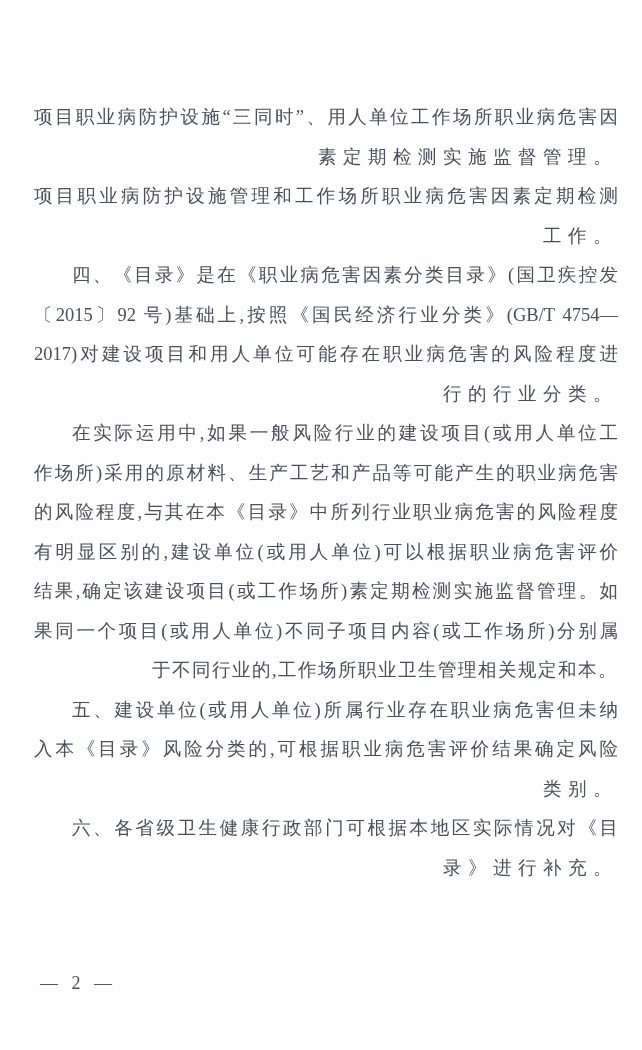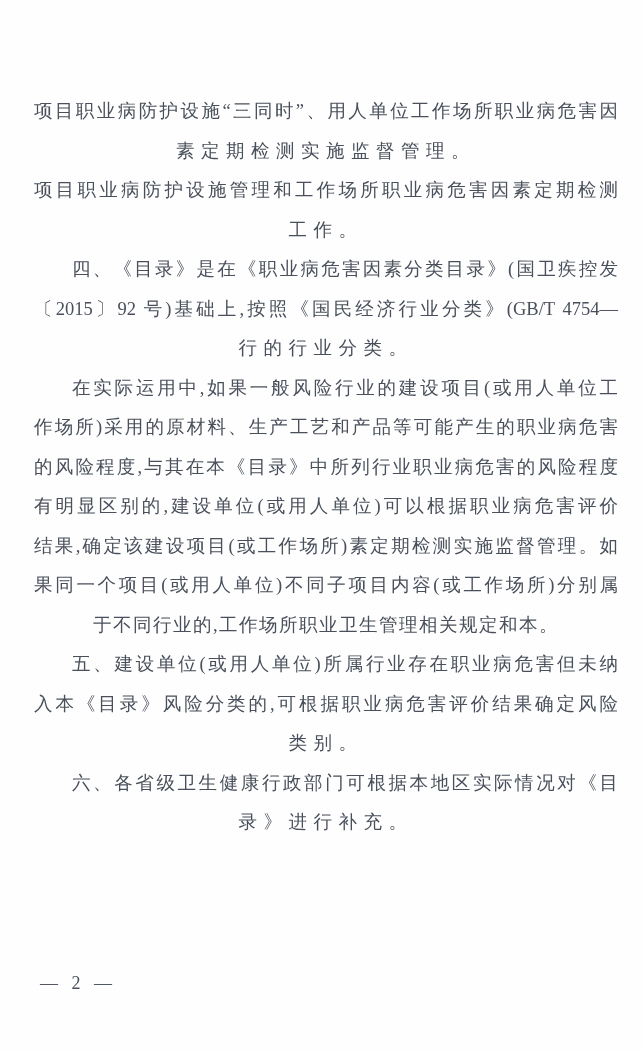--- a/index.html
+++ b/index.html
@@ -12,28 +12,28 @@
     width: 642px;
     height: 1050px;
     background: #fefefe;
     overflow: hidden;
     font-family: "Liberation Serif", "DejaVu Serif", serif;
     color: #49505b;
   }
   .body-text {
     position: absolute;
     left: 34px;
-    top: 92px;
+    top: 98px;
     width: 584px;
   }
   .line {
     height: 39.5px;
     line-height: 39.5px;
     font-size: 18.5px;
-    text-align: center;
+    text-align: right;
     white-space: normal;
     overflow: visible;
     letter-spacing: 0.5px;
   }
   
   .j {
     text-align: justify;
     text-align-last: justify;
     text-justify: inter-character;
     letter-spacing: 0;
@@ -64,20 +64,21 @@
 <body>
 
 <div class="page">
   <div class="body-text">
     <div class="line j">项目职业病防护设施“三同时”、用人单位工作场所职业病危害因</div>
     <div class="line loose">素定期检测实施监督管理。</div>
     <div class="line j">项目职业病防护设施管理和工作场所职业病危害因素定期检测</div>
     <div class="line loose">工作。</div>
     <div class="line j indent">四、《目录》是在《职业病危害因素分类目录》(国卫疾控发</div>
     <div class="line j">〔2015〕92 号)基础上,按照《国民经济行业分类》(GB/T 4754—</div>
+    <div class="line j">2017)对建设项目和用人单位可能存在职业病危害的风险程度进</div>
     <div class="line loose">行的行业分类。</div>
     <div class="line j indent">在实际运用中,如果一般风险行业的建设项目(或用人单位工</div>
     <div class="line j">作场所)采用的原材料、生产工艺和产品等可能产生的职业病危害</div>
     <div class="line j">的风险程度,与其在本《目录》中所列行业职业病危害的风险程度</div>
     <div class="line j">有明显区别的,建设单位(或用人单位)可以根据职业病危害评价</div>
     <div class="line j">结果,确定该建设项目(或工作场所)素定期检测实施监督管理。如</div>
     <div class="line j">果同一个项目(或用人单位)不同子项目内容(或工作场所)分别属</div>
     <div class="line final">于不同行业的,工作场所职业卫生管理相关规定和本。</div>
     <div class="line j indent">五、建设单位(或用人单位)所属行业存在职业病危害但未纳</div>
     <div class="line j">入本《目录》风险分类的,可根据职业病危害评价结果确定风险</div>

